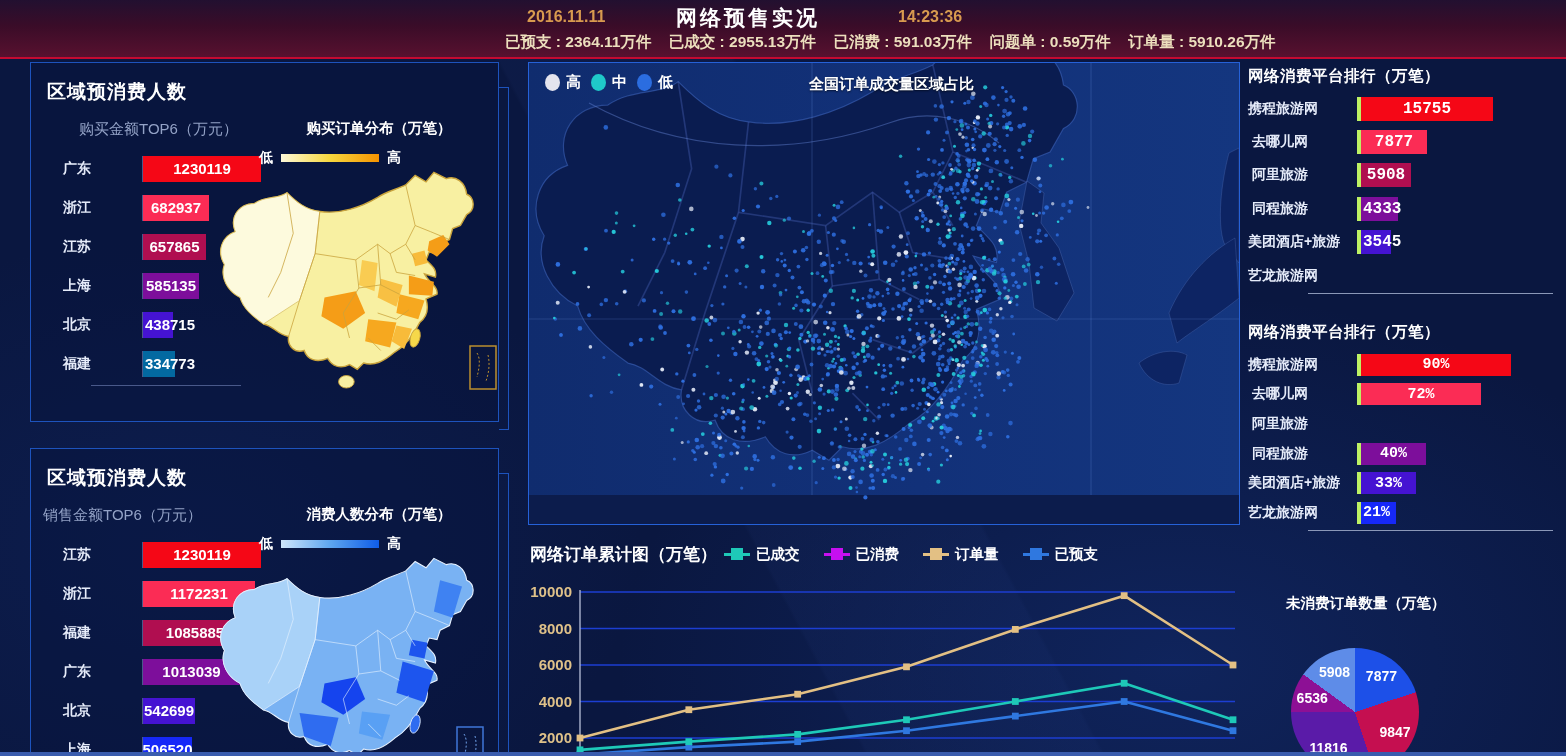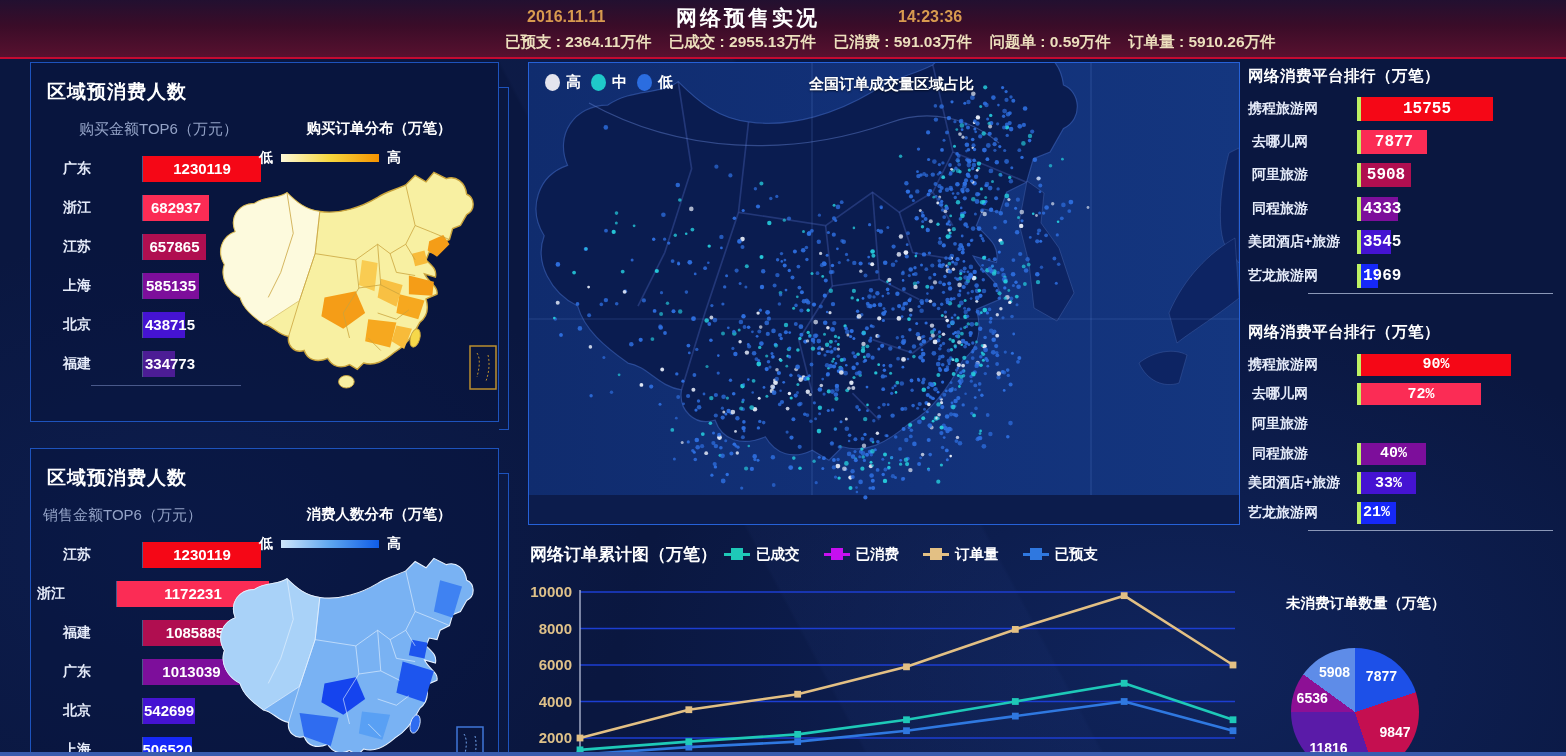--- a/index.html
+++ b/index.html
@@ -173,30 +173,30 @@
         <div class="btrack">
           <div class="bbar" style="background: rgb(125, 14, 155); width: 56px;">
             <span class="bval">585135</span>
           </div>
         </div>
       </div>
 
       <div class="brow">
         <span class="blabel">北京</span>
         <div class="btrack">
-          <div class="bbar narrow" style="background: rgb(69, 19, 210); width: 42px;">
+          <div class="bbar narrow" style="background: rgb(69, 19, 210); width: 30px;">
             <span class="bval">438715</span>
           </div>
         </div>
       </div>
 
       <div class="brow">
         <span class="blabel">福建</span>
         <div class="btrack">
-          <div class="bbar narrow" style="background: #4c1d95; width: 32px;">
+          <div class="bbar narrow" style="background: #0369a1; width: 32px;">
             <span class="bval">334773</span>
           </div>
         </div>
       </div>
     </div>
   <div class="baseline" style="left:60px;top:322px;width:150px;"></div>
   <div class="m-title" style="left:228px;top:56px;">购买订单分布（万笔）</div>
   <div class="grad-row" style="left:228px;top:86px;">
     <span>低</span>
     <span class="grad-bar" id="grad-yellow" style="background: linear-gradient(90deg, rgb(253, 248, 216), rgb(246, 215, 62), rgb(245, 147, 0));"></span>
@@ -236,21 +236,21 @@
         <div class="btrack">
           <div class="bbar" style="background: rgb(245, 7, 22); width: 118px;">
             <span class="bval">1230119</span>
           </div>
         </div>
       </div>
 
       <div class="brow">
         <span class="blabel">浙江</span>
         <div class="btrack">
-          <div class="bbar" style="background: rgb(251, 44, 85); width: 112px; padding-left: 40px;">
+          <div class="bbar" style="background: rgb(251, 44, 85); width: 112px;">
             <span class="bval">1172231</span>
           </div>
         </div>
       </div>
 
       <div class="brow">
         <span class="blabel">福建</span>
         <div class="btrack">
           <div class="bbar" style="background: rgb(176, 14, 80); width: 104px;">
             <span class="bval">1085885</span>
@@ -1876,25 +1876,20 @@
         <span class="blabel">美团酒店+旅游</span>
         <div class="btrack">
           <div class="bbar narrow" style="background: rgb(69, 19, 210); width: 30px;">
             <span class="bval">3545</span>
           </div>
         </div>
       </div>
 
       <div class="brow">
         <span class="blabel">艺龙旅游网</span>
-        <div class="btrack">
-          <div class="bbar narrow" style="background: rgb(22, 40, 248); width: 17px;">
-            <span class="bval">1969</span>
-          </div>
-        </div>
       </div>
     </div>
   <div class="baseline" style="left:60px;top:231px;width:245px;border-color:#8b98b8;"></div>
 </div>
 
 <div class="abs" style="left:1248px;top:318px;width:318px;height:236px;">
   <div class="r-title">网络消费平台排行（万笔）</div>
   <div class="bars right-bars rbars-b" style="left:0;top:32px;width:318px;position:absolute;">
 
       <div class="brow">

